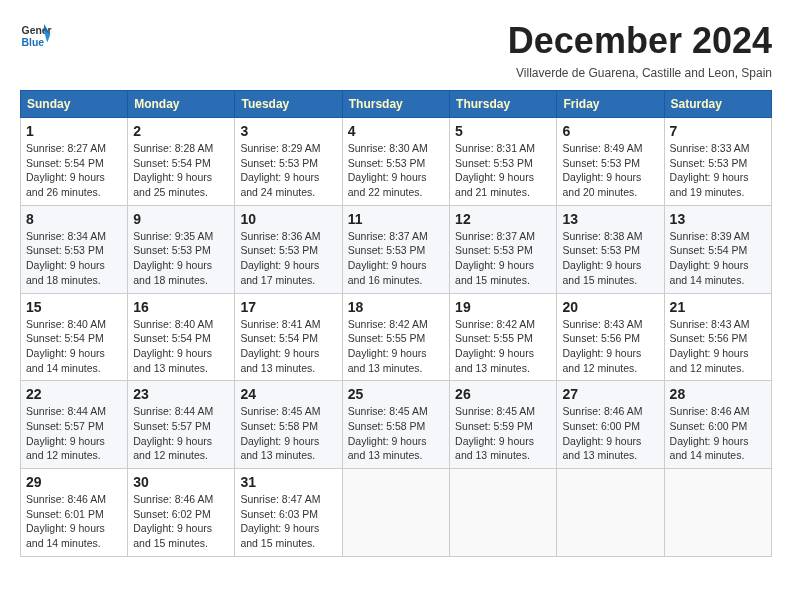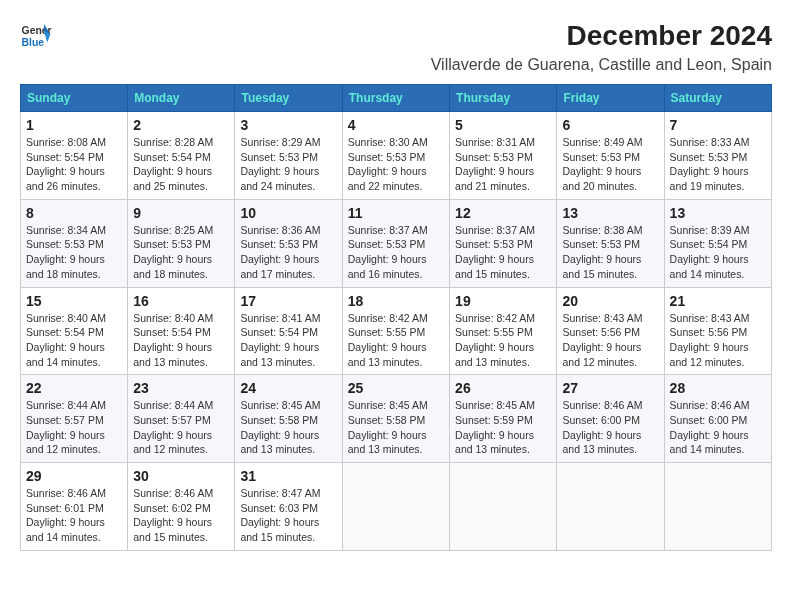--- a/index.html
+++ b/index.html
@@ -19,39 +19,39 @@
     .logo-area {
       display: flex;
       align-items: center;
     }
     .logo-icon {
       width: 32px;
       height: 32px;
       margin-right: 4px;
     }
     .month-title {
-      font-size: 28px;
+      font-size: 36px;
       font-weight: bold;
       color: #222;
       text-align: left;
     }
     .subtitle {
       text-align: right;
-      font-size: 16px;
+      font-size: 12px;
       color: #444;
       margin-bottom: 10px;
     }
     .calendar {
       width: 100%;
       border-collapse: collapse;
       font-size: 11px;
     }
     .calendar thead th {
       background-color: #2a6db5;
-      color: #5eead4;
+      color: #fef9c3;
       text-align: left;
       padding: 6px 6px;
       font-size: 12px;
       font-weight: bold;
       border: 1px solid #1a5a9e;
     }
     .calendar tbody td {
       vertical-align: top;
       border: 1px solid #ccc;
       padding: 5px 5px;
@@ -105,21 +105,21 @@
         <th>Thursday</th>
         <th>Friday</th>
         <th>Saturday</th>
       </tr>
     </thead>
     <tbody id="calendar-body">
     <tr>
           <td>
           <span class="day-number">1</span>
           <div class="day-info">
-            <span>Sunrise: 8:08 AM</span><br>
+            <span>Sunrise: 8:27 AM</span><br>
             <span>Sunset: 5:54 PM</span><br>
             <span>Daylight: 9 hours and 26 minutes.</span>
           </div>
         </td>
           <td>
           <span class="day-number">2</span>
           <div class="day-info">
             <span>Sunrise: 8:28 AM</span><br>
             <span>Sunset: 5:54 PM</span><br>
             <span>Daylight: 9 hours and 25 minutes.</span>
@@ -171,21 +171,21 @@
           <span class="day-number">8</span>
           <div class="day-info">
             <span>Sunrise: 8:34 AM</span><br>
             <span>Sunset: 5:53 PM</span><br>
             <span>Daylight: 9 hours and 18 minutes.</span>
           </div>
         </td>
           <td>
           <span class="day-number">9</span>
           <div class="day-info">
-            <span>Sunrise: 8:25 AM</span><br>
+            <span>Sunrise: 9:35 AM</span><br>
             <span>Sunset: 5:53 PM</span><br>
             <span>Daylight: 9 hours and 18 minutes.</span>
           </div>
         </td>
           <td>
           <span class="day-number">10</span>
           <div class="day-info">
             <span>Sunrise: 8:36 AM</span><br>
             <span>Sunset: 5:53 PM</span><br>
             <span>Daylight: 9 hours and 17 minutes.</span>

